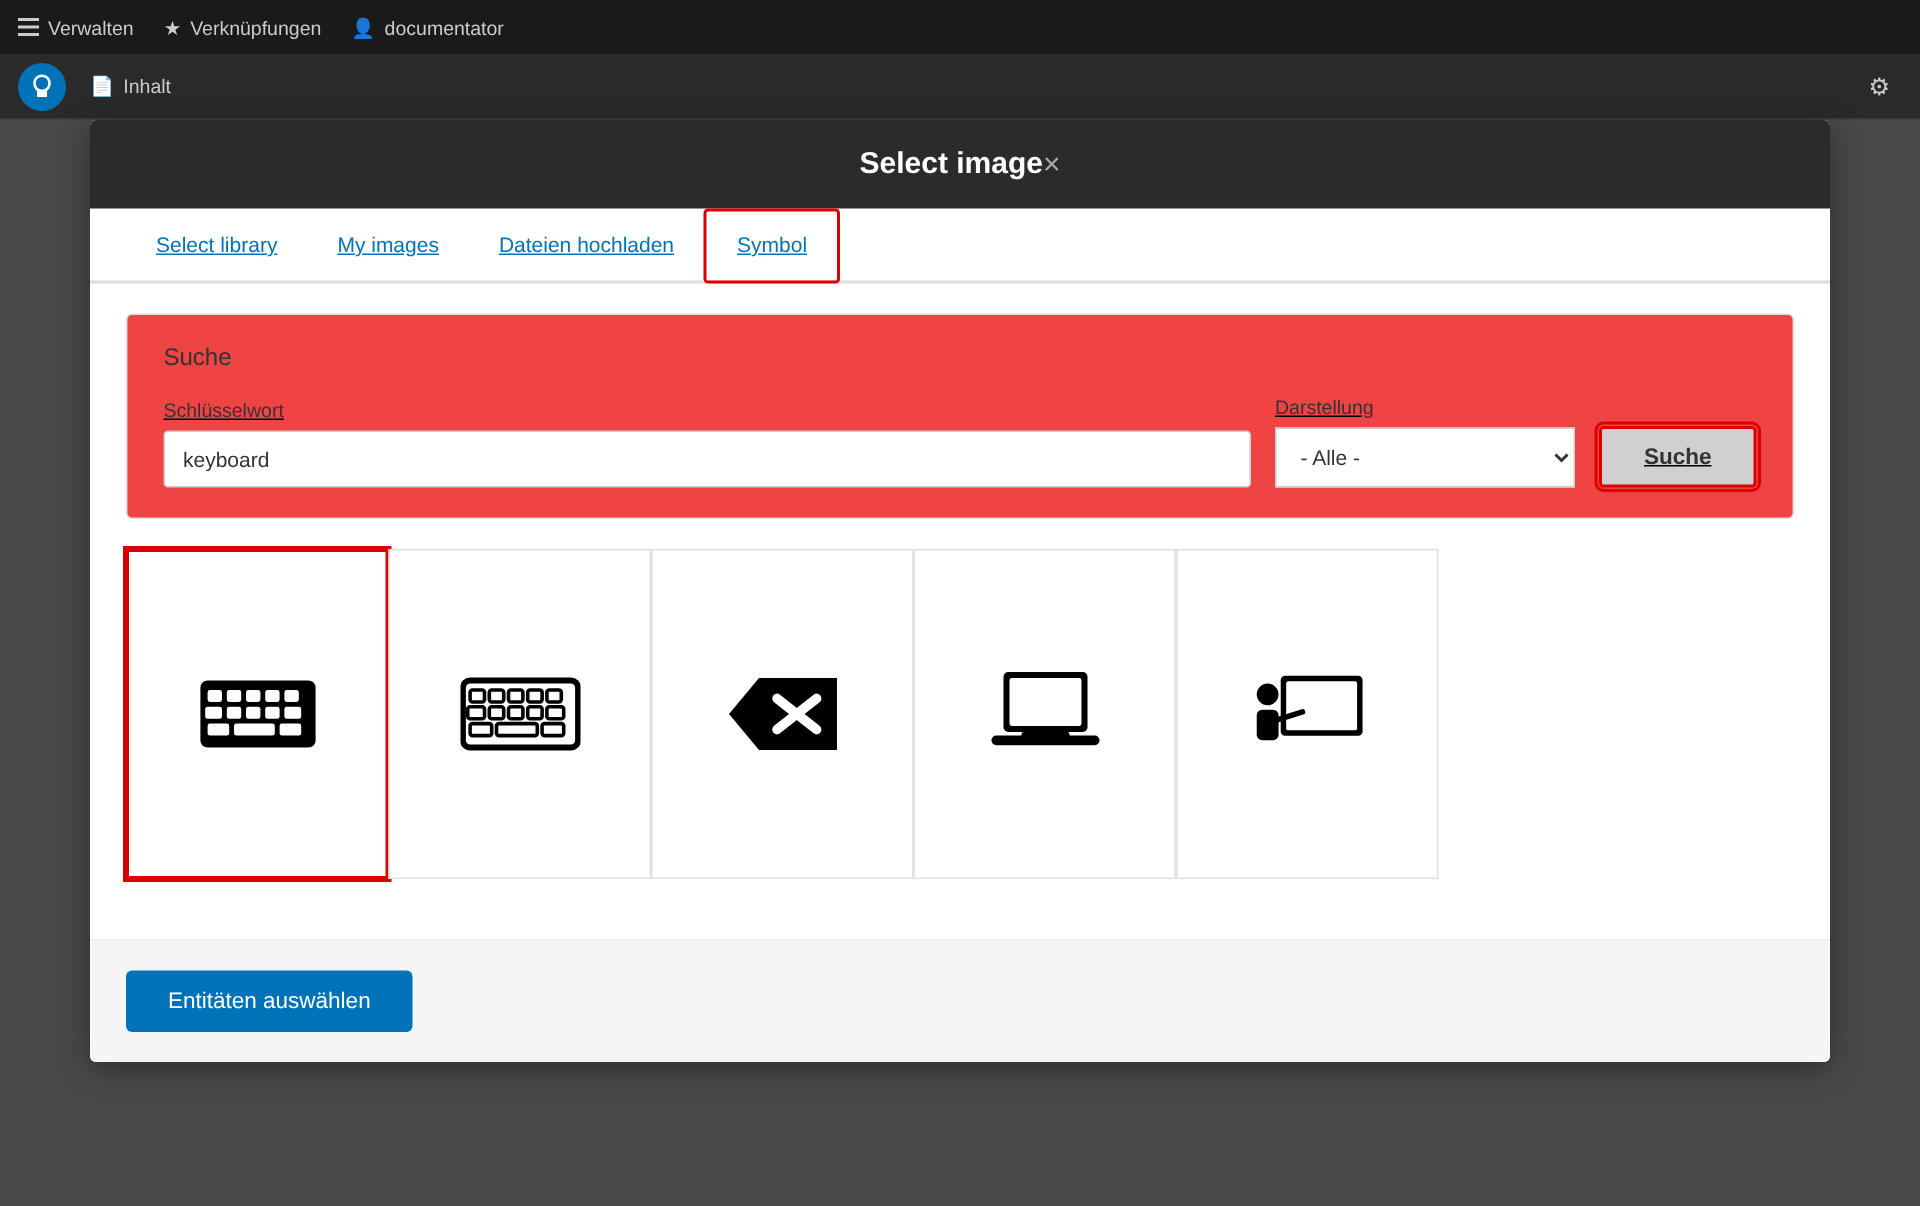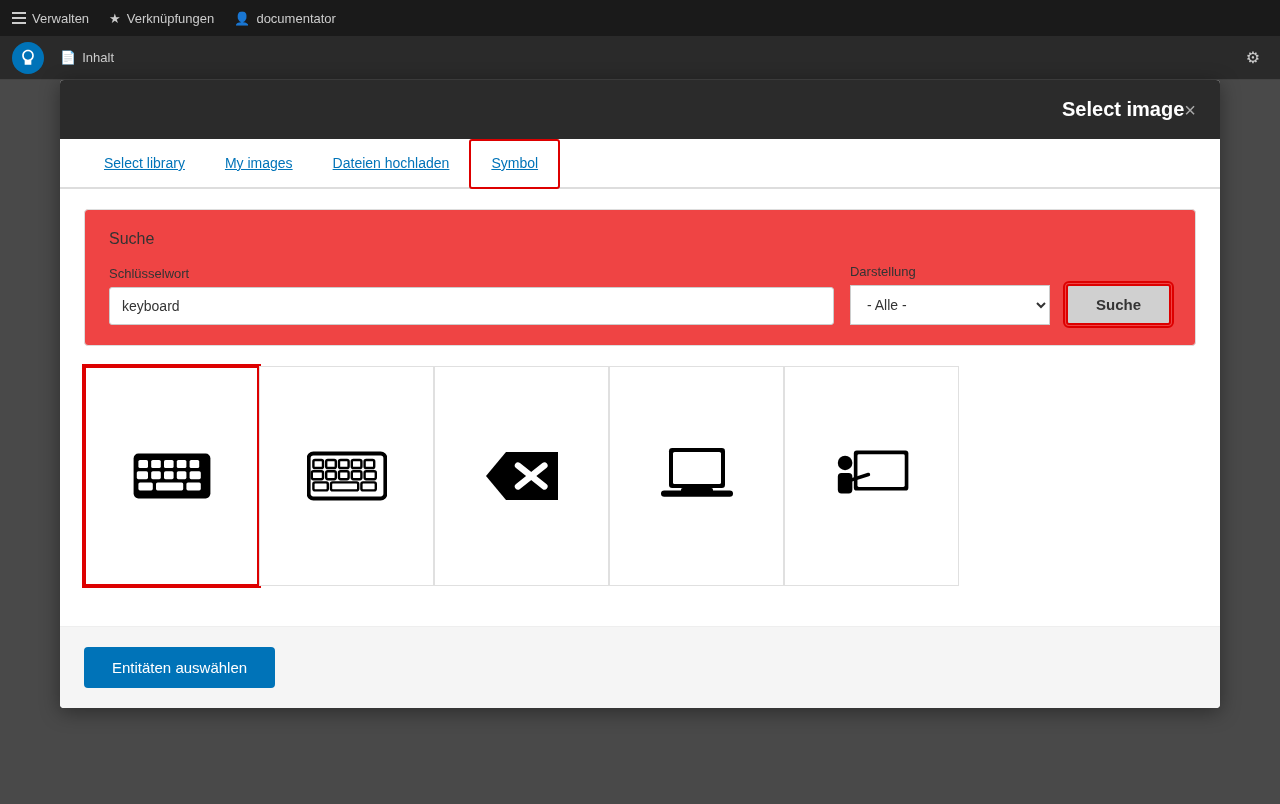--- a/index.html
+++ b/index.html
@@ -102,21 +102,21 @@
       border-radius: 4px;
       overflow: hidden;
       box-shadow: 0 4px 20px rgba(0,0,0,0.4);
     }
 
     .modal-header {
       background: #2b2b2b;
       padding: 18px 24px;
       display: flex;
       align-items: center;
-      justify-content: flex-end;
+      justify-content: center;
     }
     .modal-title {
       color: #fff;
       font-size: 20px;
       font-weight: bold;
     }
     .modal-close {
       color: #aaa;
       font-size: 20px;
       cursor: pointer;
@@ -165,20 +165,21 @@
     }
     .search-section-title {
       font-size: 16px;
       color: #333;
       margin-bottom: 16px;
     }
     .search-row {
       display: flex;
       align-items: flex-end;
       gap: 16px;
+      text-decoration: underline;
     }
     .search-field {
       flex: 1;
     }
     .search-field label {
       display: block;
       font-size: 13px;
       color: #333;
       margin-bottom: 6px;
     }

